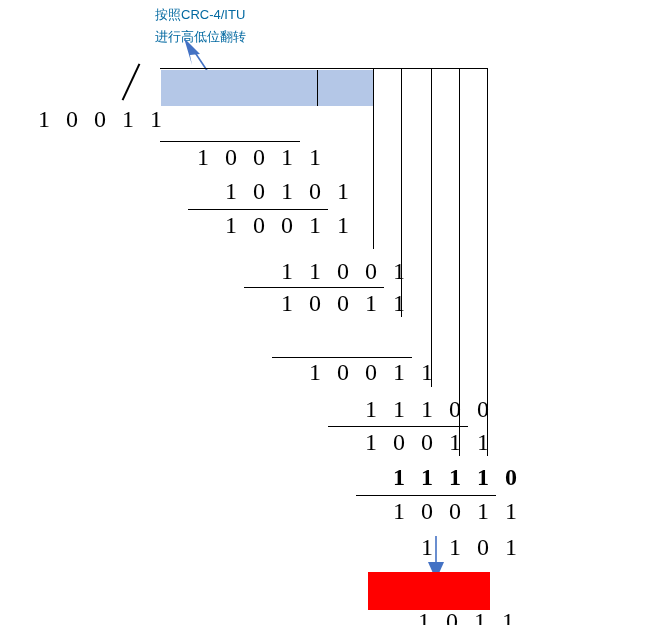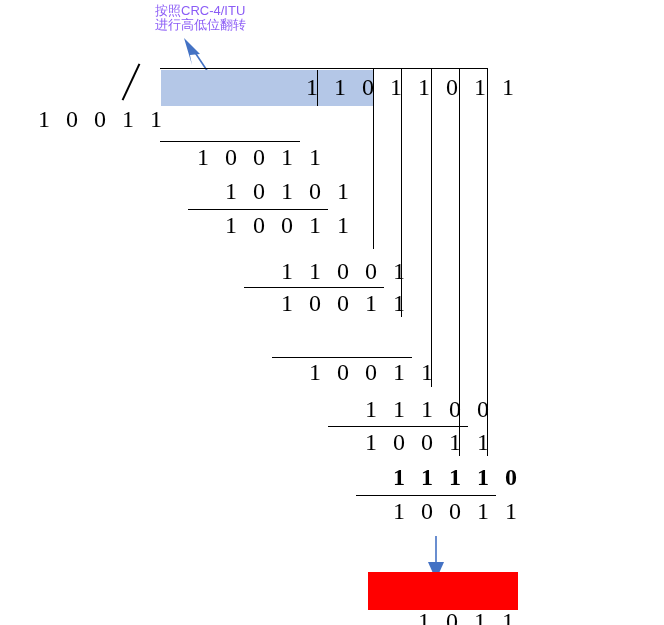--- a/index.html
+++ b/index.html
@@ -10,22 +10,22 @@
     overflow:hidden;
     position:relative;
   }
   #stage{position:absolute;left:0;top:0;width:664px;height:625px;}
 
   
   .anno{
     position:absolute;
     font-family:"Liberation Sans", sans-serif;
     font-size:13px;
-    color:#8b5cf6;
-    line-height:14px;
+    color:#0369a1;
+    line-height:22px;
     white-space:pre;
   }
   #anno-top{left:155px;top:4px;}
   #anno-bottom{left:440px;top:547px;font-size:12.5px;}
 
   
   .digit-row{
     position:absolute;
     font-family:"Liberation Serif", serif;
     font-size:24px;
@@ -46,21 +46,21 @@
   .vline{position:absolute;background:#000000;width:1px;}
 
   
   .hl{position:absolute;background:#b4c7e7;}
 
   
   #result-box{
     position:absolute;
     background:#ff0000;
     left:368px;top:572px;
-    width:150px;height:38px;
+    width:122px;height:38px;
   }
   #result-box .digit-row{left:0;top:4px;}
 
   
   #slash{
     position:absolute;
     left:130px;top:62px;
     width:2px;height:40px;
     background:#000000;
     transform:rotate(25deg);
@@ -82,23 +82,20 @@
     <polygon points="6,2 22,18 12,19 14,29" fill="#4472c4"></polygon>
   </svg>
 
   <div class="digit-row" id="divisor" style="left:6px;top:74px;">
     <span><span class="digit">1</span><span class="digit">0</span><span class="digit">0</span><span class="digit">1</span><span class="digit">1</span></span>
   </div>
   <div id="slash"></div>
 
   <div class="hl" id="hl-band" style="left:161px;top:70px;width:212px;height:36px;"></div>
 
-  <div class="digit-row" id="quotient" style="left:274px;top:42px;">
-    <span><span class="digit">1</span><span class="digit">1</span><span class="digit">0</span><span class="digit">1</span><span class="digit">1</span><span class="digit">0</span><span class="digit">1</span><span class="digit">1</span></span>
-  </div>
 
   <div class="hline" style="left:160px;top:68px;width:328px;"></div>
 
 
   <div class="vline" style="left:373px;top:68px;height:181px;"></div>
   <div class="vline" style="left:401px;top:68px;height:249px;"></div>
   <div class="vline" style="left:431px;top:68px;height:319px;"></div>
   <div class="vline" style="left:459px;top:68px;height:388px;"></div>
   <div class="vline" style="left:487px;top:68px;height:388px;"></div>
 
@@ -144,20 +141,23 @@
 
   <div class="digit-row" style="left:361px;top:432px;font-weight:bold;">
     <span><span class="digit">1</span><span class="digit">1</span><span class="digit">1</span><span class="digit">1</span><span class="digit">0</span></span>
   </div>
 
   <div class="digit-row" style="left:361px;top:466px;">
     <span><span class="digit">1</span><span class="digit">0</span><span class="digit">0</span><span class="digit">1</span><span class="digit">1</span></span>
   </div>
   <div class="hline" style="left:356px;top:495px;width:140px;"></div>
 
+  <div class="digit-row" style="left:389px;top:502px;">
+    <span><span class="digit">1</span><span class="digit">1</span><span class="digit">0</span><span class="digit">1</span></span>
+  </div>
 
 
   <svg class="arrow" id="arrow-bottom" style="left:424px;top:536px;" width="24" height="46">
     <line x1="12" y1="0" x2="12" y2="30" stroke="#4472c4" stroke-width="1.6"></line>
     <polygon points="4,26 20,26 12,44" fill="#4472c4"></polygon>
   </svg>
 
   <div id="result-box">
     <div class="digit-row" style="left:6px;">
       <span><span class="digit">1</span><span class="digit">0</span><span class="digit">1</span><span class="digit">1</span></span>

